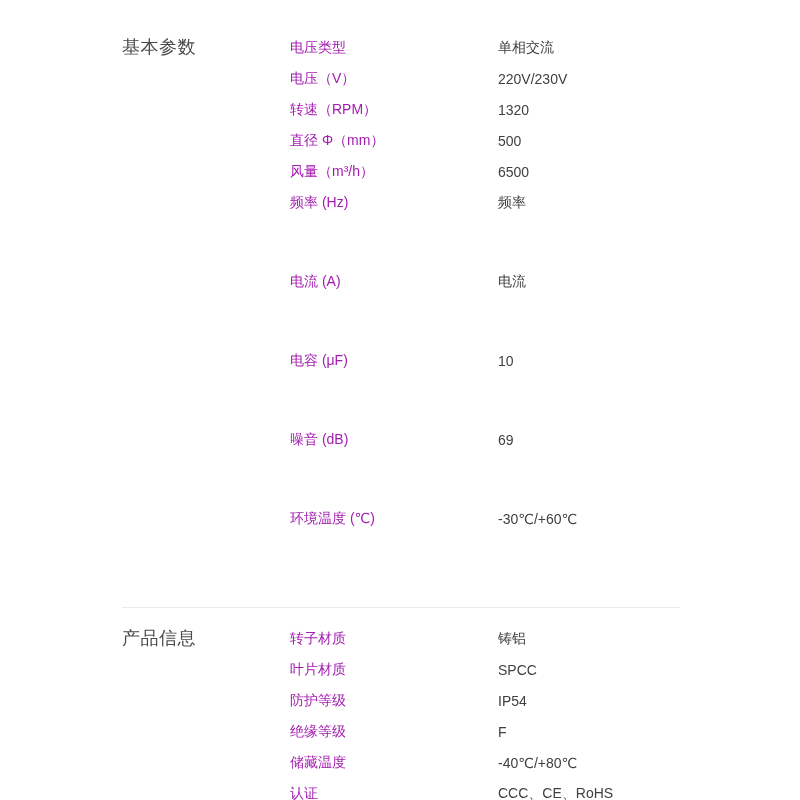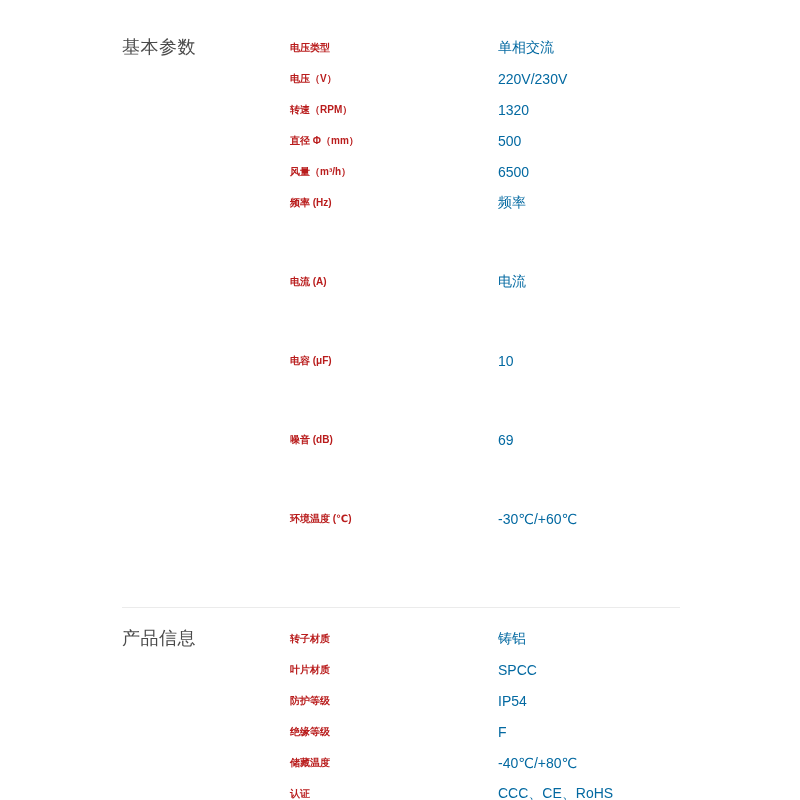--- a/index.html
+++ b/index.html
@@ -30,28 +30,27 @@
   .rows { flex: 1 1 auto; }
   .spec-row {
     display: flex;
     align-items: center;
     height: 31px;
   }
   .spec-row--spaced { margin-top: 48px; }
   .spec-label {
     width: 208px;
     flex: 0 0 208px;
-    font-size: 10px;
-    color: #b91c1c;
+    font-size: 14px;
+    color: #a21caf;
     white-space: nowrap;
-    font-weight: bold;
   }
   .spec-value {
     font-size: 14px;
-    color: #0369a1;
+    color: #404040;
     white-space: nowrap;
   }
   .divider {
     height: 1px;
     background: #ebebeb;
     margin: 73px 120px 0 122px;
   }
 </style>
 </head>
 <body>

